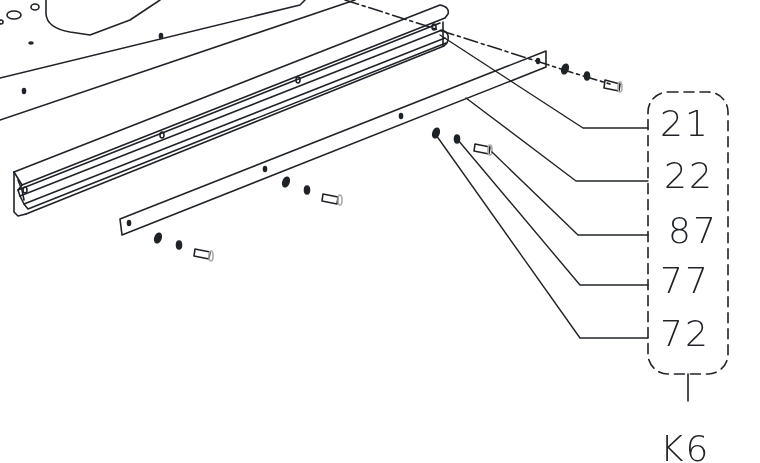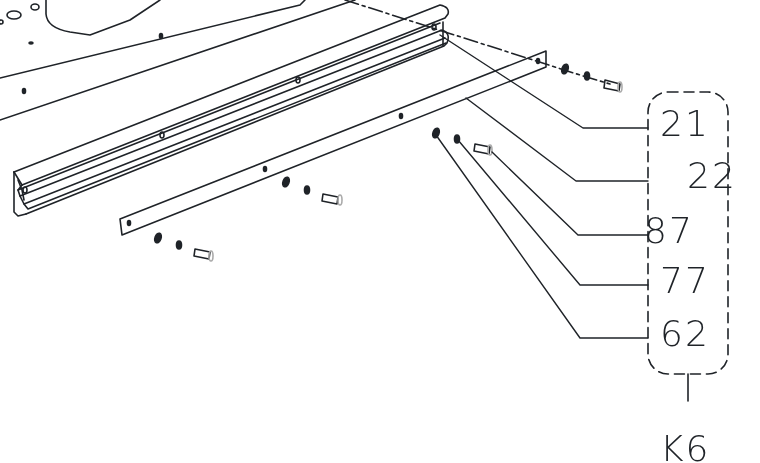--- a/index.html
+++ b/index.html
@@ -84,17 +84,17 @@
       <path d="M458,140 L580,285 L648,285"></path>
       <path d="M436,135 L580,338 L648,338"></path>
     </g>
 
     <rect x="648" y="92" width="80" height="282" rx="20" ry="20" stroke-dasharray="10,6"></rect>
     <path d="M688,374 L688,401"></path>
   </g>
 </svg>
 
 <div class="lbl" style="left:660px; top:106px;">21</div>
-<div class="lbl" style="left:687px; top:158px;">22</div>
-<div class="lbl" style="left:644px; top:213px;">87</div>
+<div class="lbl" style="left:664px; top:158px;">22</div>
+<div class="lbl" style="left:668px; top:213px;">87</div>
 <div class="lbl" style="left:660px; top:263px;">77</div>
-<div class="lbl" style="left:660px; top:316px;">62</div>
+<div class="lbl" style="left:660px; top:316px;">72</div>
 <div class="lbl" style="left:660px; top:431px;">K6</div>
 
 </body></html>

